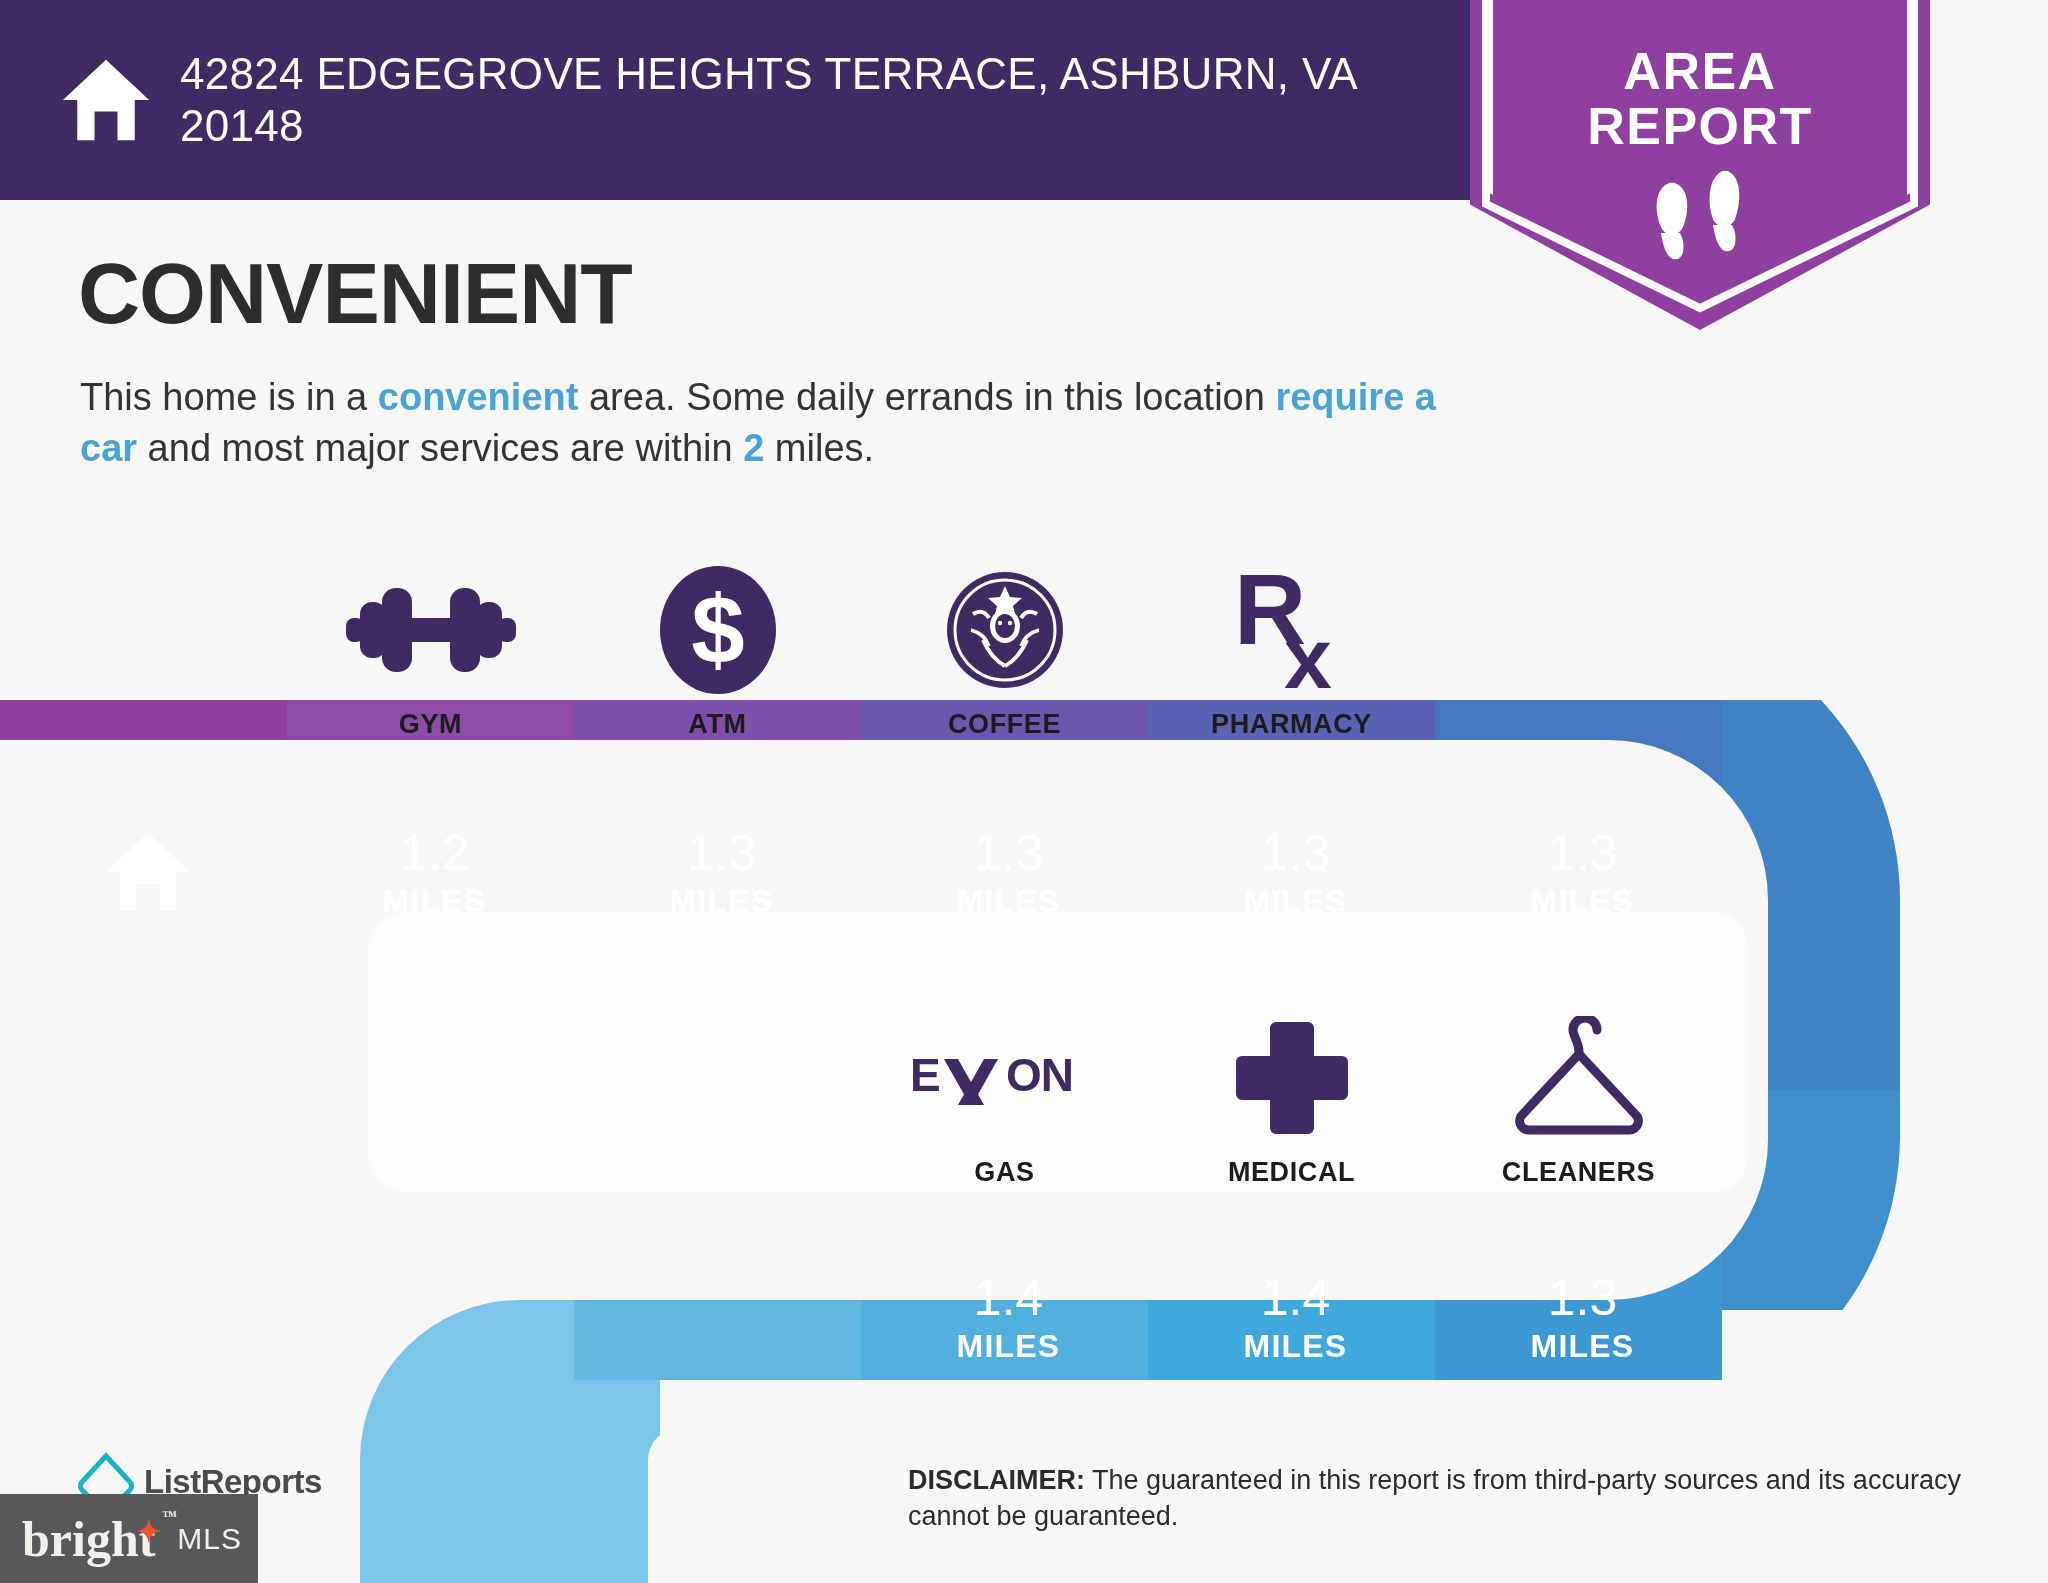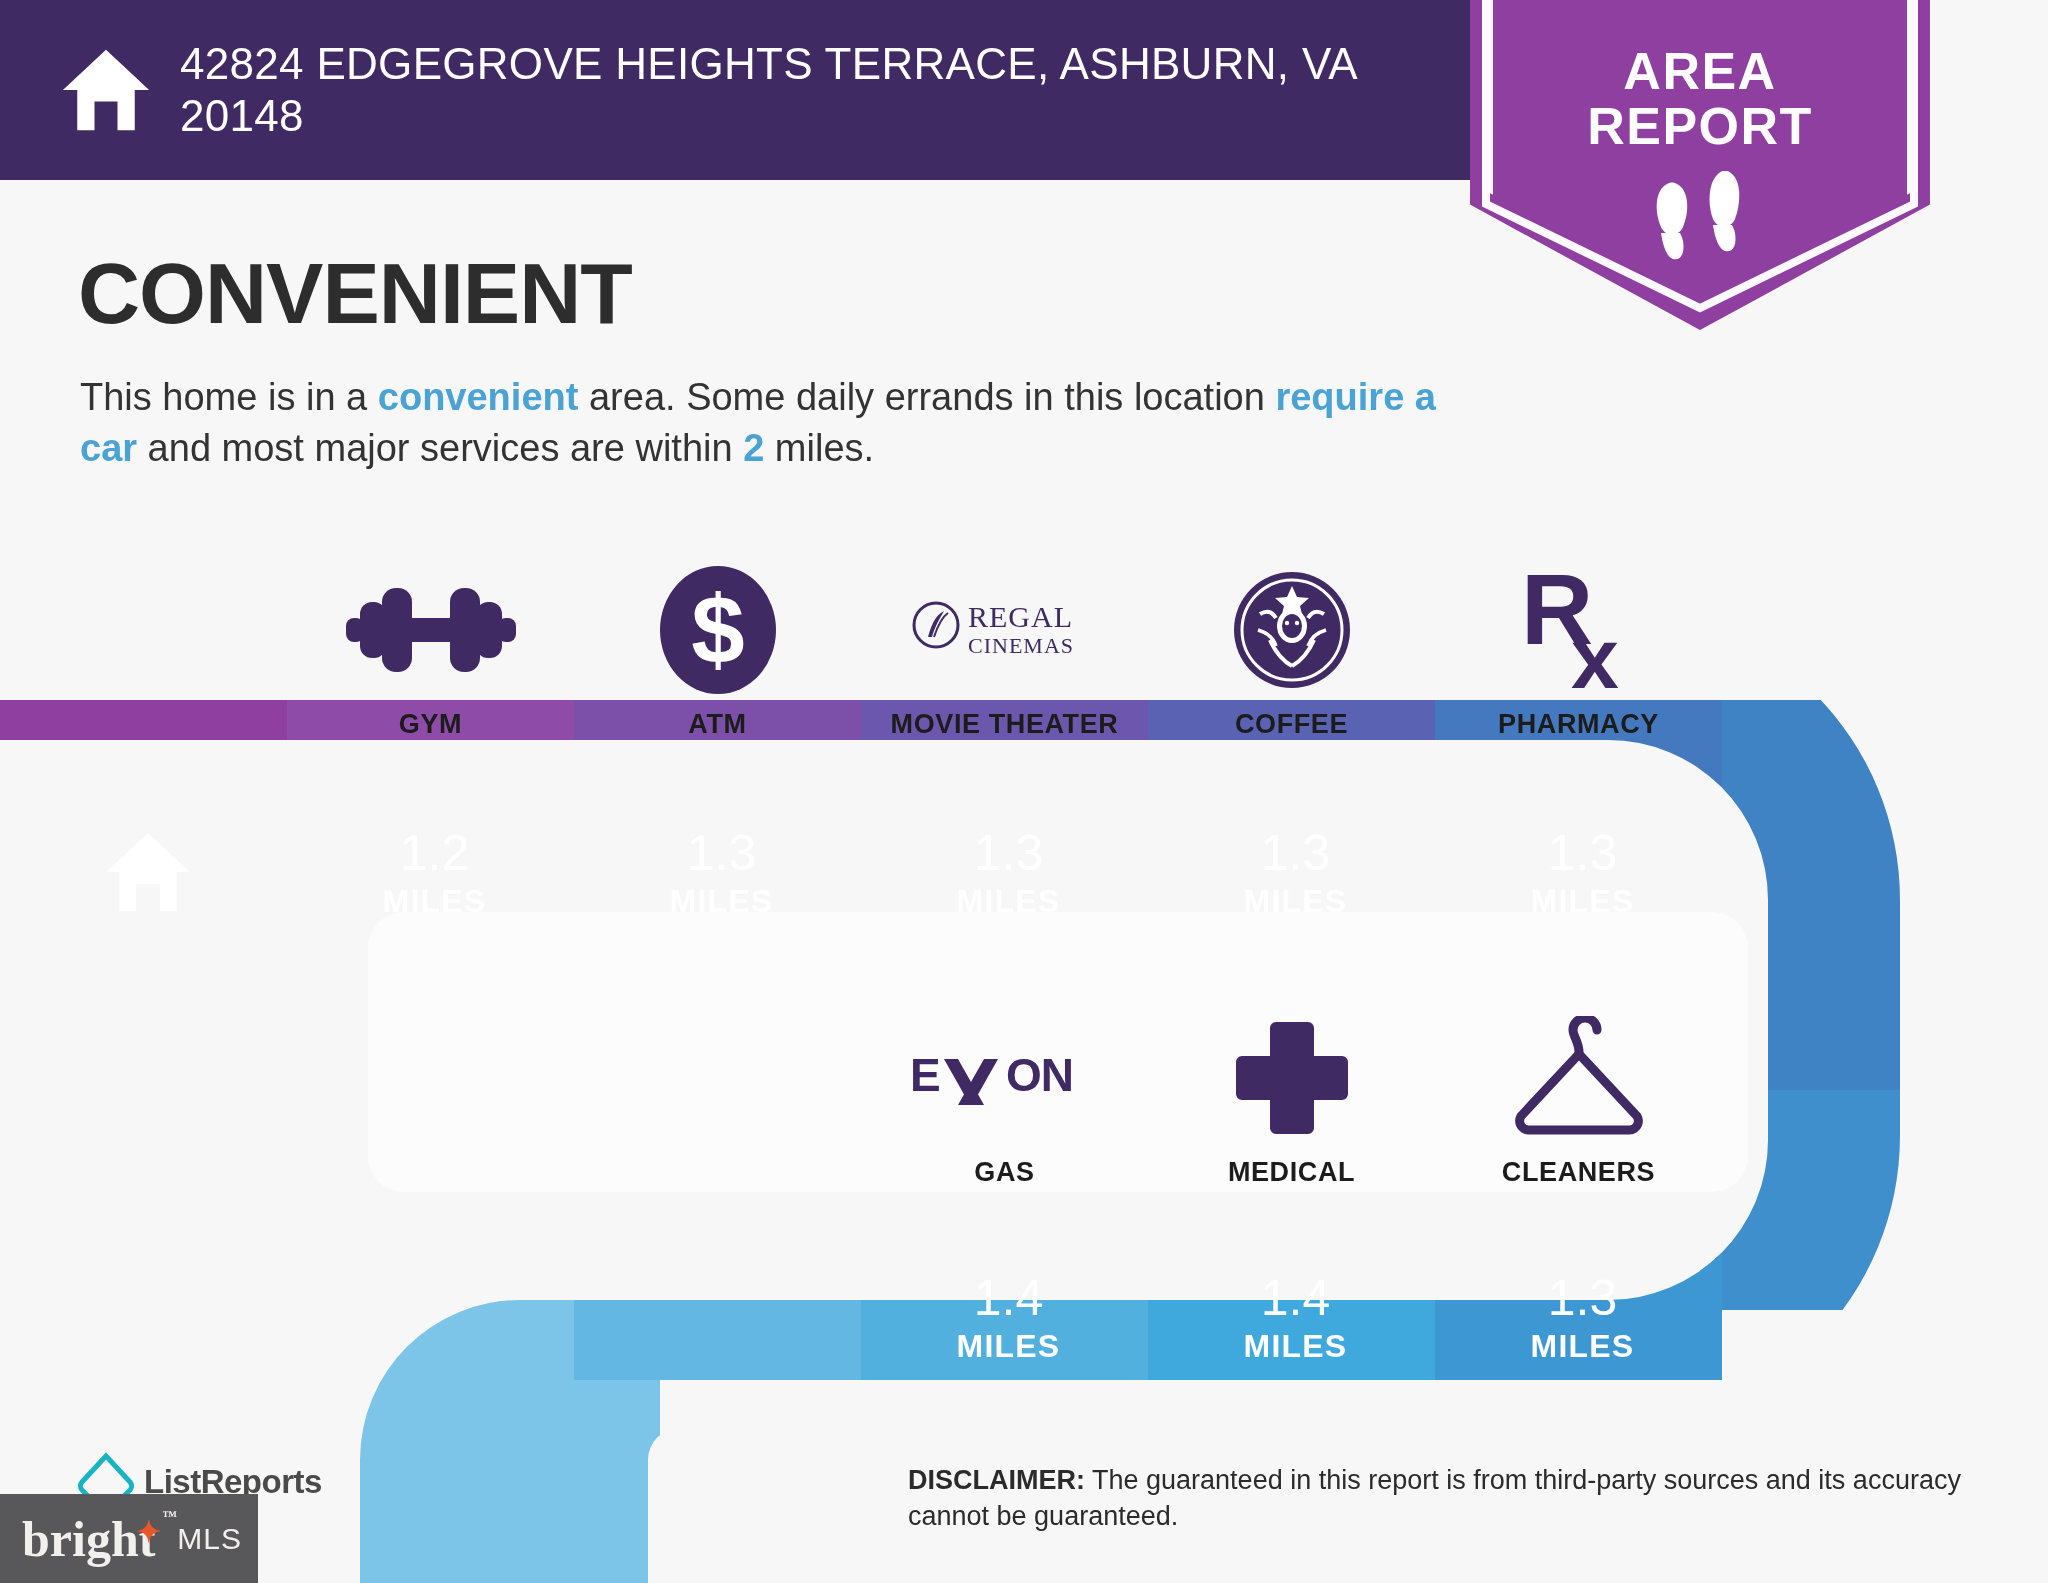--- a/index.html
+++ b/index.html
@@ -6,21 +6,21 @@
   html,body { width:2048px; height:1583px; }
   body {
     background:#f7f7f8;
     font-family:"Liberation Sans", sans-serif;
     position:relative;
     overflow:hidden;
   }
 
   
   .header {
-    position:absolute; left:0; top:0; width:1480px; height:180px;
+    position:absolute; left:0; top:0; width:1480px; height:200px;
     background:#3f2a63;
     display:flex; align-items:center; gap:28px; padding:0 0 0 60px;
   }
   .header-home-icon { width:92px; height:92px; flex:0 0 auto; }
   .header-address {
     color:#ffffff; font-size:44px; font-weight:400; line-height:1.18;
     letter-spacing:.3px; max-width:1180px;
   }
 
   
@@ -225,32 +225,20 @@
   <div class="icon-cell">
     <div class="icon-art">
       <svg width="116" height="128" viewBox="0 0 116 128">
         <ellipse cx="58" cy="64" rx="58" ry="64" fill="#3f2a63"></ellipse>
         <text x="58" y="97" font-family="Liberation Sans, sans-serif" font-size="96" font-weight="700" fill="#ffffff" text-anchor="middle">$</text>
       </svg>
     </div>
     <div class="icon-label">ATM</div>
   </div>
 
-  <div class="icon-cell">
-    <div class="icon-art">
-      <svg width="190" height="70" viewBox="0 0 190 70">
-        <circle cx="26" cy="30" r="22" fill="none" stroke="#3f2a63" stroke-width="3"></circle>
-        <path d="M18 42 C22 28 26 20 34 16 C28 26 24 34 22 42 Z" fill="#3f2a63"></path>
-        <path d="M24 42 C28 30 32 22 38 18" fill="none" stroke="#3f2a63" stroke-width="2"></path>
-        <text x="58" y="32" font-family="Liberation Serif, serif" font-size="30" font-weight="400" fill="#3f2a63" letter-spacing="1">REGAL</text>
-        <text x="58" y="58" font-family="Liberation Serif, serif" font-size="22" font-weight="400" fill="#3f2a63" letter-spacing="1">CINEMAS</text>
-      </svg>
-    </div>
-    <div class="icon-label">MOVIE THEATER</div>
-  </div>
 
   <div class="icon-cell">
     <div class="icon-art">
       <svg width="124" height="124" viewBox="0 0 124 124">
         <circle cx="62" cy="62" r="58" fill="#3f2a63"></circle>
         <circle cx="62" cy="62" r="50" fill="none" stroke="#ffffff" stroke-width="3"></circle>
         <path d="M62 18 l5 11 12 1 -9 8 3 12 -11 -7 -11 7 3 -12 -9 -8 12 -1 Z" fill="#ffffff"></path>
         <ellipse cx="62" cy="58" rx="15" ry="17" fill="#ffffff"></ellipse>
         <ellipse cx="62" cy="58" rx="10" ry="12" fill="#3f2a63"></ellipse>
         <circle cx="57" cy="55" r="2.2" fill="#ffffff"></circle>

